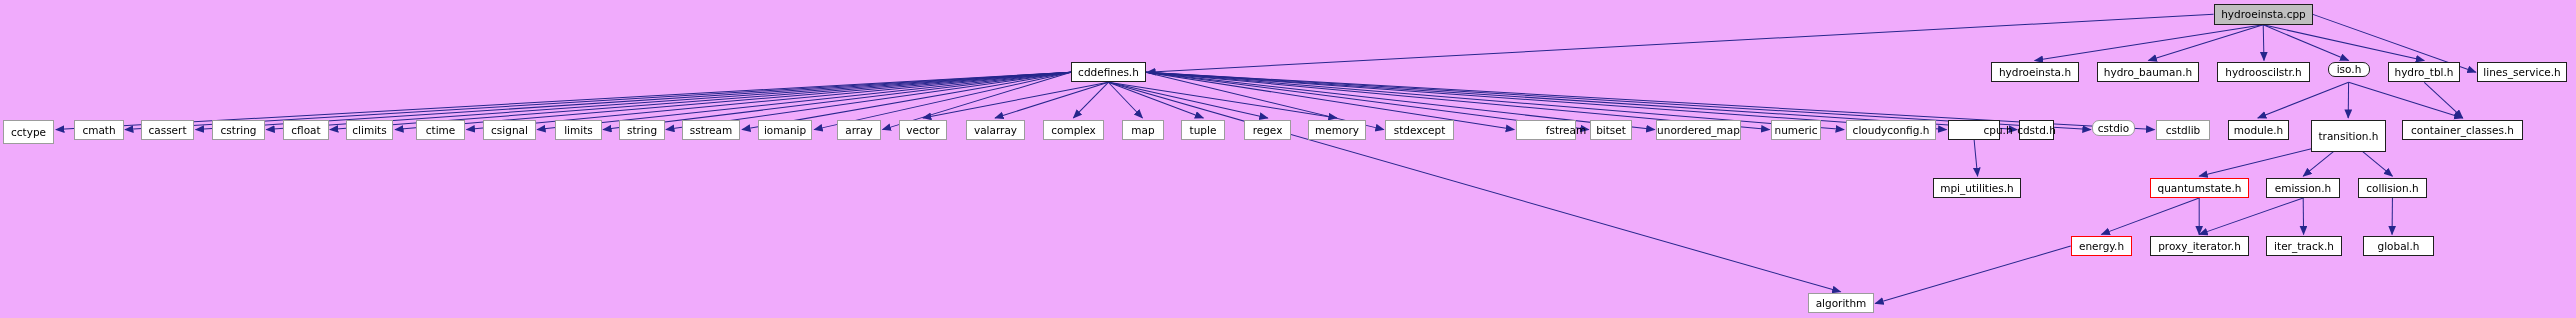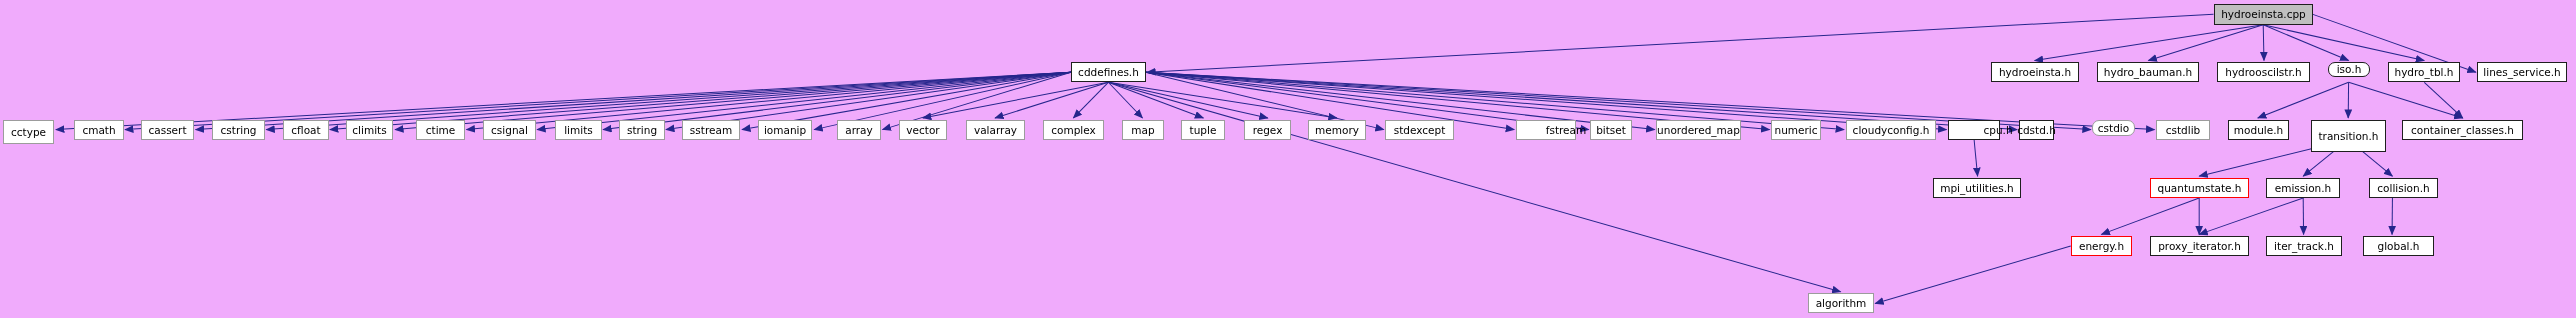--- a/index.html
+++ b/index.html
@@ -131,21 +131,21 @@
       <div class="node t-header" style="left: 1948px; top: 120px; width: 52px; height: 20px; padding-left: 48px;">cpu.h</div>
       <div class="node t-header" style="left: 2019px; top: 120px; width: 35px; height: 20px;">cdstd.h</div>
       <div class="node t-std" style="left: 2092px; top: 120px; width: 43px; height: 16px; border-radius: 7px;">cstdio</div>
       <div class="node t-std" style="left: 2156px; top: 120px; width: 54px; height: 20px;">cstdlib</div>
       <div class="node t-header" style="left: 2228px; top: 120px; width: 61px; height: 20px;">module.h</div>
       <div class="node t-header" style="left: 2311px; top: 120px; width: 75px; height: 32px;">transition.h</div>
       <div class="node t-header" style="left: 2402px; top: 120px; width: 121px; height: 20px;">container_classes.h</div>
       <div class="node t-header" style="left: 1933px; top: 178px; width: 88px; height: 20px;">mpi_utilities.h</div>
       <div class="node t-red" style="left: 2150px; top: 178px; width: 99px; height: 20px;">quantumstate.h</div>
       <div class="node t-header" style="left: 2266px; top: 178px; width: 74px; height: 20px;">emission.h</div>
-      <div class="node t-header" style="left: 2358px; top: 178px; width: 69px; height: 20px; margin-left: 11px;">collision.h</div>
+      <div class="node t-header" style="left: 2358px; top: 178px; width: 69px; height: 20px;">collision.h</div>
       <div class="node t-red" style="left: 2071px; top: 236px; width: 61px; height: 20px;">energy.h</div>
       <div class="node t-header" style="left: 2150px; top: 236px; width: 99px; height: 20px;">proxy_iterator.h</div>
       <div class="node t-header" style="left: 2266px; top: 236px; width: 76px; height: 20px;">iter_track.h</div>
       <div class="node t-header" style="left: 2363px; top: 236px; width: 71px; height: 20px;">global.h</div>
       <div class="node t-std" style="left: 1808px; top: 293px; width: 66px; height: 20px;">algorithm</div>
     </div>
 </div>
 
 
 </body></html>

